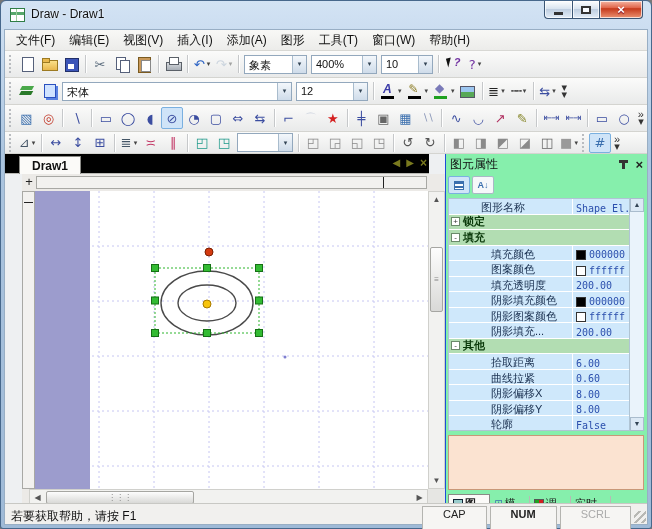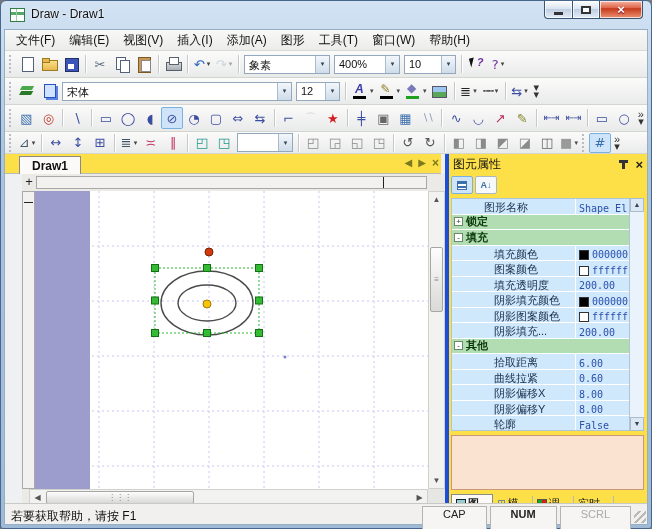--- a/index.html
+++ b/index.html
@@ -58,40 +58,40 @@
   .ic-helpcursor::before{content:"";position:absolute;left:2px;top:2px;width:0;height:0;border-left:5px solid #111;border-bottom:9px solid transparent;transform:rotate(-15deg);}
   .ic-helpcursor::after{content:"?";position:absolute;right:1px;top:0;font-size:11px;font-weight:bold;color:#7030a0;}
   .ic-colorA::before{content:"A";position:absolute;left:4px;top:-1px;font-size:12px;font-weight:bold;color:#3a3aa8;}
   .ic-pen::before{content:"✎";position:absolute;left:3px;top:-1px;font-size:12px;color:#8a7a20;}
   .ic-bucket::before{content:"◆";position:absolute;left:3px;top:-2px;font-size:12px;color:#7a7ab8;}
   .ic .bar{position:absolute;left:2px;bottom:0px;width:13px;height:3px;}
   .ic-img{background:linear-gradient(#9cc6f0 55%,#58a858 45%);border:1px solid #556;width:15px;height:12px;margin-top:2px;}
   .ic-pages::before{content:"";position:absolute;left:3px;top:1px;width:10px;height:12px;background:#cfe2ff;border:1px solid #2a50c0;box-shadow:2px 2px 0 #5a82e0;}
   .ic-layers::before{content:"";position:absolute;left:2px;top:3px;width:12px;height:4px;background:#4aa84a;transform:skewX(-30deg);box-shadow:2px 5px 0 #2a7a2a;}
   
-  .tabbar{position:absolute;left:0;right:206px;top:124px;height:20px;background:#fde047;border-bottom:1px solid #b9b9b5;text-align:right;}
+  .tabbar{position:absolute;left:0;right:218px;top:124px;height:20px;background:#000000;border-bottom:1px solid #b9b9b5;text-align:right;}
   .doctab{position:absolute;left:14px;top:2px;height:18px;padding:0 12px;background:#fbfaf8;border:1px solid #8a8a86;border-bottom:none;font-size:12px;font-weight:bold;color:#111;display:flex;align-items:center;}
   .tabnav{position:absolute;right:2px;top:3px;display:flex;gap:6px;align-items:center;}
   .tabnav span{font-size:10px;color:#7a7a1e;line-height:1;}
   
   .canvasarea{position:absolute;left:17px;top:144px;width:426px;height:333px;background:#eceae7;}
   .cacorner{position:absolute;left:0;top:2px;width:14px;height:14px;color:#222;font-size:13px;line-height:12px;text-align:center;}
   .hruler{position:absolute;left:14px;top:2px;width:391px;height:13px;background:#f2f1ef;border:1px solid #a8a8a4;}
   .hmark{position:absolute;top:0;width:1px;height:11px;background:#222;}
   .vruler{position:absolute;left:0;top:17px;width:13px;height:298px;background:#f2f1ef;border:1px solid #a8a8a4;}
   .vmark{position:absolute;left:1px;height:1px;width:9px;background:#222;}
   .viewport{position:absolute;left:13px;top:17px;width:393px;height:298px;background:#fff;overflow:hidden;}
   .vscroll{position:absolute;left:406px;top:17px;width:17px;height:298px;background:#f2f2f0;border:1px solid #d0d0cc;}
   .hscroll{position:absolute;left:7px;top:315px;width:399px;height:17px;background:#f2f2f0;border:1px solid #d0d0cc;}
   .sarrow{position:absolute;color:#555;font-size:8px;line-height:15px;width:15px;text-align:center;}
   .sthumb{position:absolute;background:linear-gradient(#fdfdfd,#d9d9d7);border:1px solid #a6a6a2;border-radius:2px;color:#888;font-size:8px;display:flex;align-items:center;justify-content:center;}
   .cornerfill{position:absolute;left:406px;top:315px;width:17px;height:17px;background:#e6e6e3;}
   .splitter{position:absolute;left:443px;top:124px;width:1px;bottom:21px;background:#b0b0ac;}
   
-  .panel{position:absolute;right:0;width:202px;top:124px;height:353px;background:#fde047;border-left:4px solid #1d4ed8;}
+  .panel{position:absolute;right:0;width:202px;top:124px;height:353px;background:#86efac;border-left:1px solid #1d4ed8;}
   .pheader{position:absolute;left:0;right:0;top:0;height:20px;display:flex;align-items:center;padding:0 4px;font-size:12px;color:#111;}
   .pheader .sp{flex:1;}
   .pinicon{width:3px;height:9px;background:#333;position:relative;margin-right:10px;}
   .pinicon::before{content:"";position:absolute;left:-3px;top:0;width:9px;height:3px;background:#333;}
   .pclose{font-size:13px;font-weight:bold;color:#222;line-height:1;}
   .ptools{position:absolute;left:2px;top:22px;height:20px;display:flex;gap:2px;}
   .ptbtn{width:22px;height:18px;border:1px solid #aab8c6;border-radius:2px;background:#f6f8fa;display:flex;align-items:center;justify-content:center;font-size:10px;color:#3b6fae;}
   .ptbtn.sel{background:#cfe4f8;border-color:#7ab0e0;}
   .i-cat{width:10px;height:9px;background:repeating-linear-gradient(#3b6fae 0 2px,#fff 2px 4px);border:1px solid #3b6fae;}
   .pgrid{position:absolute;left:2px;right:3px;top:44px;height:233px;background:#cfe8fb;border:1px solid #b0c4d4;overflow:hidden;}
@@ -181,21 +181,21 @@
         <span class="tsep"></span>
         <span class="tbtn">
           <span class="g" style="color: rgb(43, 98, 196);">↶</span>
           <span class="dd">▾</span>
         </span>
         <span class="tbtn dis">
           <span class="g" style="color: rgb(159, 178, 200);">↷</span>
           <span class="dd">▾</span>
         </span>
         <span class="tsep"></span>
-        <div class="tcombo" style="width: 86px;">
+        <div class="tcombo" style="width: 63px;">
           <span class="tcv">象素</span>
           <span class="tcb">▾</span>
         </div>
         <div class="tcombo" style="width: 66px;">
           <span class="tcv">400%</span>
           <span class="tcb">▾</span>
         </div>
         <div class="tcombo" style="width: 52px;">
           <span class="tcv">10</span>
           <span class="tcb">▾</span>
@@ -214,21 +214,21 @@
         <span class="tbtn">
           <i class="ic ic-layers"></i>
         </span>
         <span class="tbtn">
           <i class="ic ic-pages"></i>
         </span>
         <div class="tcombo" style="width: 230px;">
           <span class="tcv">宋体</span>
           <span class="tcb">▾</span>
         </div>
-        <div class="tcombo" style="width: 44px;">
+        <div class="tcombo" style="width: 72px;">
           <span class="tcv">12</span>
           <span class="tcb">▾</span>
         </div>
         <span class="tsep"></span>
         <span class="tbtn">
           <i class="ic ic-colorA">
             <span class="bar" style="background: rgb(0, 0, 0);"></span>
           </i>
           <span class="dd">▾</span>
         </span>

